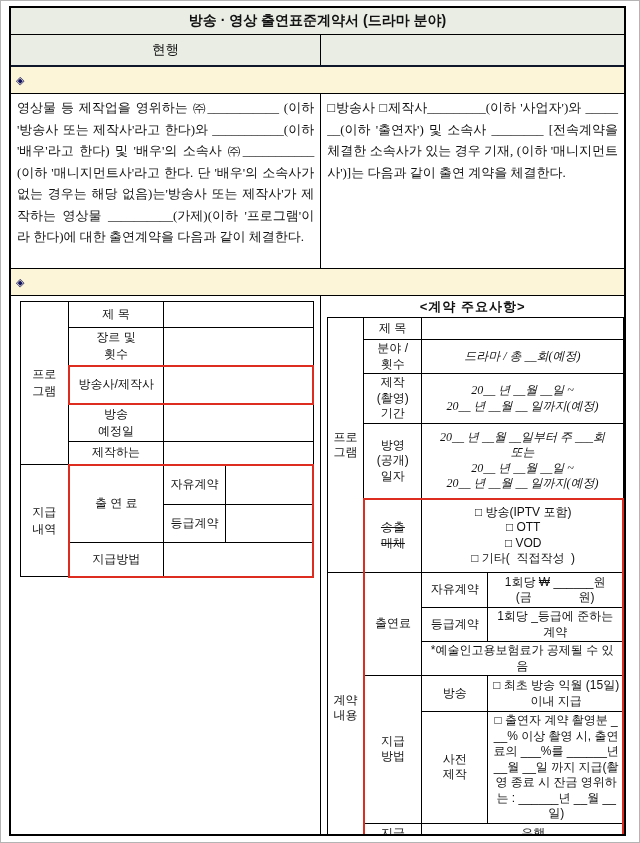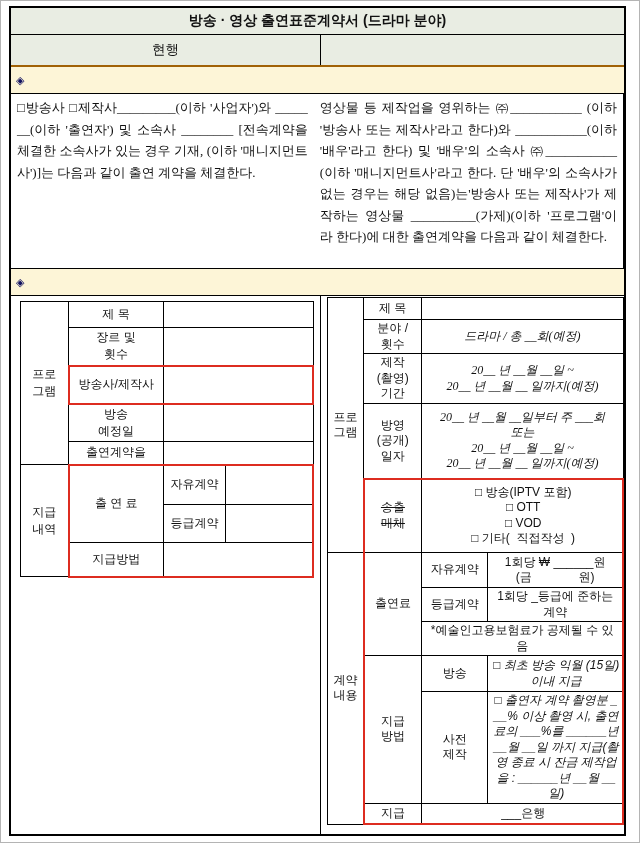--- a/index.html
+++ b/index.html
@@ -10,21 +10,21 @@
     --ink:#000;
   }
   *{margin:0;padding:0;box-sizing:border-box;}
   body{background:#fff;font-family:"Liberation Sans",sans-serif;}
   .page{position:relative;width:640px;height:843px;background:#fff;border:1px solid #b4b4b4;overflow:hidden;}
   .outer{position:absolute;left:8px;top:5px;width:617px;height:830px;border:2px solid #000;display:flex;flex-direction:column;background:#fff;}
 
   .row-title{height:27px;background:var(--head-bg);border-bottom:1px solid #000;
     display:flex;align-items:center;justify-content:center;
     font-size:14px;font-weight:bold;color:#111;letter-spacing:0;}
-  .row-head{height:32px;background:var(--head-bg);border-bottom:2px solid #a16207;display:flex;font-family:Liberation Mono, monospace;}
+  .row-head{height:32px;background:var(--head-bg);border-bottom:2px solid #0f172a;display:flex;font-family:Liberation Mono, monospace;}
   .row-head .hcell{display:flex;align-items:center;justify-content:center;font-size:13.5px;color:#111;}
   .hcell.l{width:50.6%;border-right:1px solid #000;}
   .hcell.r{flex:1;}
 
   .banner{height:27px;background:var(--banner-bg);border-bottom:1px solid #000;
     display:flex;align-items:center;padding:0 5px;white-space:nowrap;overflow:hidden;}
   .banner .diamond{color:#101060;font-size:11px;margin-right:4px;flex:0 0 auto;}
   .banner .btxt{color:var(--banner-blue);font-weight:bold;font-size:12px;letter-spacing:-0.6px;}
 
   .split{display:flex;}
@@ -46,21 +46,21 @@
   .left-form{margin:5px 0 0 9px;width:294px;}
   .right-form{margin:1px 0 0 6px;width:297px;}
   .right-form td{font-size:11.5px;line-height:15.5px;}
 
   .kv-header{margin-top:1px;height:19px;display:flex;align-items:center;justify-content:center;
     font-size:13px;font-weight:bold;color:#111;letter-spacing:1px;}
 
   .val-left{text-align:center;padding-left:5px !important;}
   .ital{font-style:italic;font-family:"Liberation Serif",serif;}
   .strike{text-decoration:line-through;margin-left:48px;}
-  .justify-cell{text-align:center;word-break:break-all;font-style:italic;}
+  .justify-cell{text-align:center;word-break:break-all;}
 
   
   .rt{border-top:2px solid var(--red) !important;}
   .rb{border-bottom:2px solid var(--red) !important;}
   .rl{border-left:2px solid var(--red) !important;}
   .rr{border-right:2px solid var(--red) !important;}
 </style>
 </head>
 <body>
 
@@ -71,22 +71,22 @@
 
     <div class="row-head">
       <div class="hcell l">현행</div>
     </div>
 
     <div class="banner">
       <span class="diamond">◈</span>
     </div>
 
     <div class="row-def split">
+      <div class="dcell l">영상물 등 제작업을 영위하는 ㈜___________ (이하 '방송사 또는 제작사'라고 한다)와 ___________(이하 '배우'라고 한다) 및 '배우'의 소속사 ㈜___________(이하 '매니지먼트사'라고 한다. 단 '배우'의 소속사가 없는 경우는 해당 없음)는'방송사 또는 제작사'가 제작하는 영상물 __________(가제)(이하 '프로그램'이라 한다)에 대한 출연계약을 다음과 같이 체결한다.</div>
       <div class="dcell r">□방송사 □제작사_________(이하 '사업자')와 _______(이하 '출연자') 및 소속사 ________ [전속계약을 체결한 소속사가 있는 경우 기재, (이하 '매니지먼트사')]는 다음과 같이 출연 계약을 체결한다.</div>
-      <div class="dcell l">영상물 등 제작업을 영위하는 ㈜___________ (이하 '방송사 또는 제작사'라고 한다)와 ___________(이하 '배우'라고 한다) 및 '배우'의 소속사 ㈜___________(이하 '매니지먼트사'라고 한다. 단 '배우'의 소속사가 없는 경우는 해당 없음)는'방송사 또는 제작사'가 제작하는 영상물 __________(가제)(이하 '프로그램'이라 한다)에 대한 출연계약을 다음과 같이 체결한다.</div>
     </div>
 
     <div class="banner">
       <span class="diamond">◈</span>
     </div>
 
     <div class="row-forms split">
 
       <div class="fcell l">
         <table class="form left-form">
@@ -111,21 +111,21 @@
           <tr style="height:38px">
             <td class="rt rl rb">방송사/제작사</td>
             <td colspan="2" class="rt rb rr"></td>
           </tr>
           <tr style="height:38px">
             <td>방송
 예정일</td>
             <td colspan="2"></td>
           </tr>
           <tr style="height:23px">
-            <td>출연계약을</td>
+            <td>제작하는</td>
             <td colspan="2"></td>
           </tr>
           <tr style="height:40px">
             <td rowspan="3">지급
 내역</td>
             <td rowspan="2" class="rt rl">출 연 료</td>
             <td class="rt">자유계약</td>
             <td class="rt rr"></td>
           </tr>
           <tr style="height:38px">
@@ -134,20 +134,21 @@
           </tr>
           <tr style="height:34px">
             <td class="rl rb">지급방법</td>
             <td colspan="2" class="rb rr"></td>
           </tr>
         </tbody>
           </table>
       </div>
 
       <div class="fcell r">
+        <div class="kv-header">&lt;계약 주요사항&gt;</div>
         <table class="form right-form">
           <colgroup>
               <col style="width:36px">
               <col style="width:58px">
               <col style="width:66px">
               <col>
             </colgroup>
           <tbody>
               <tr style="height:22px">
             <td rowspan="5">프로
@@ -201,21 +202,21 @@
           </tr>
           <tr style="height:36px">
             <td rowspan="2" class="rl">지급
 방법</td>
             <td>방송</td>
             <td class="rr val-left justify-cell">□ 최초 방송 익월 (15일) 이내 지급</td>
           </tr>
           <tr style="height:110px">
             <td>사전
 제작</td>
-            <td class="rr val-left justify-cell">□ 출연자 계약 촬영분 ___% 이상 촬영 시, 출연료의 ___%를 ______년 __월 __일 까지 지급(촬영 종료 시 잔금 제작업을 : ______년 __월 __일)</td>
+            <td class="rr val-left justify-cell">□ 출연자 계약 촬영분 ___% 이상 촬영 시, 출연료의 ___%를 ______년 __월 __일 까지 지급(촬영 종료 시 잔금 영위하는 : ______년 __월 __일)</td>
           </tr>
           <tr style="height:21px">
             <td class="rl rb">지급</td>
             <td colspan="2" class="rb rr val-left">___은행</td>
           </tr>
         </tbody>
           </table>
       </div>
 
     </div>

